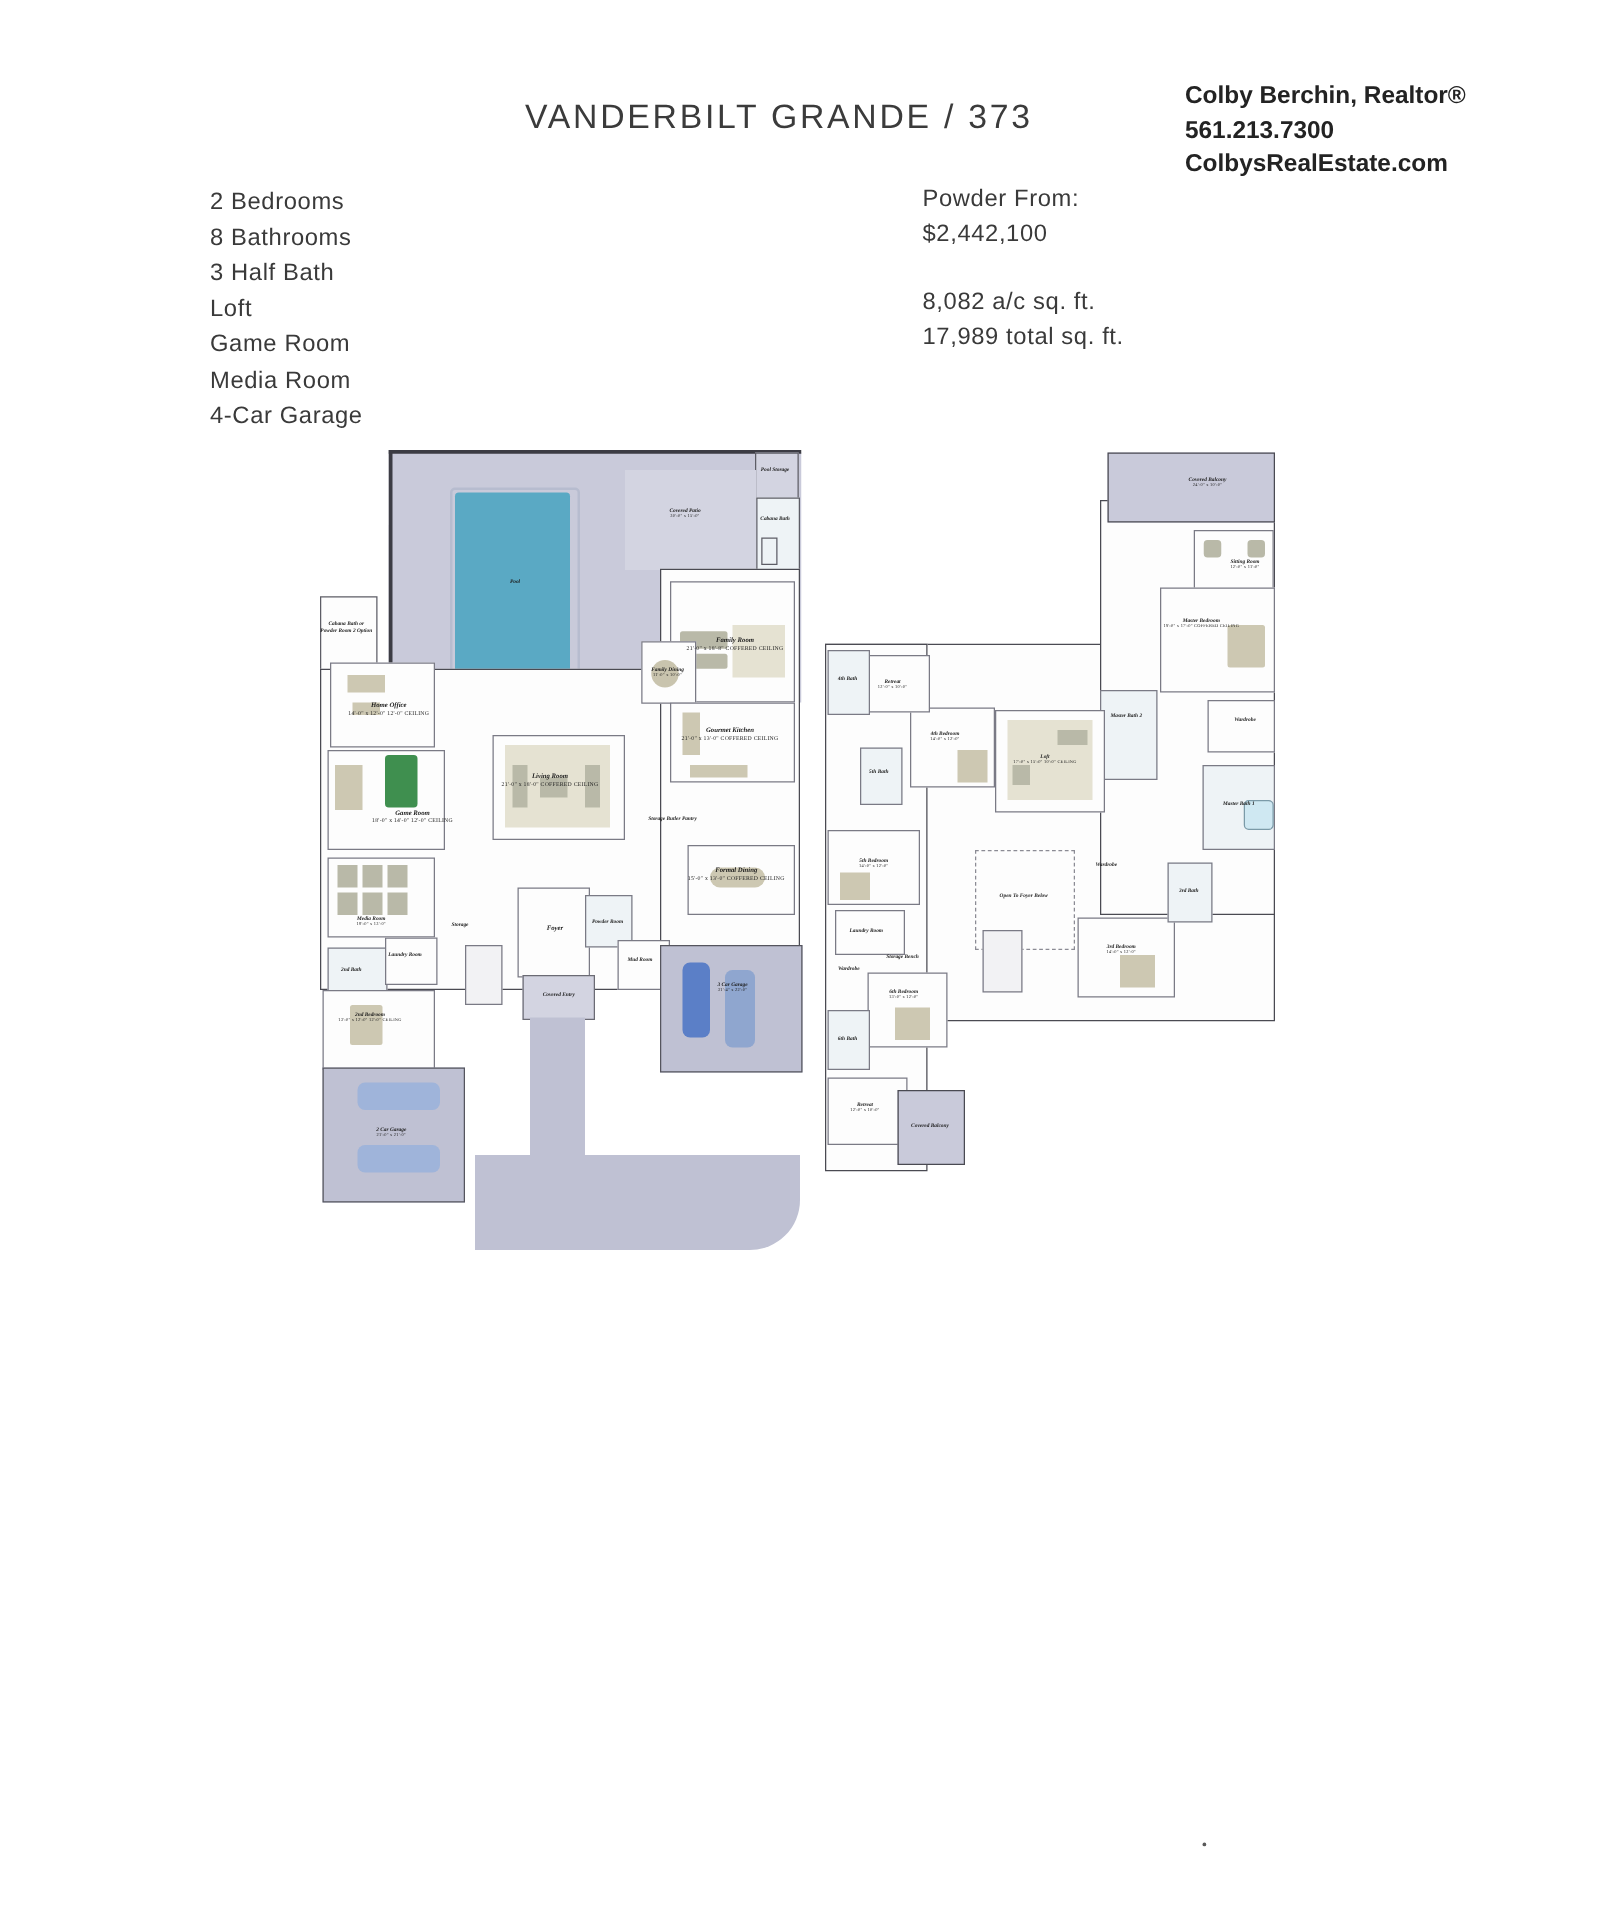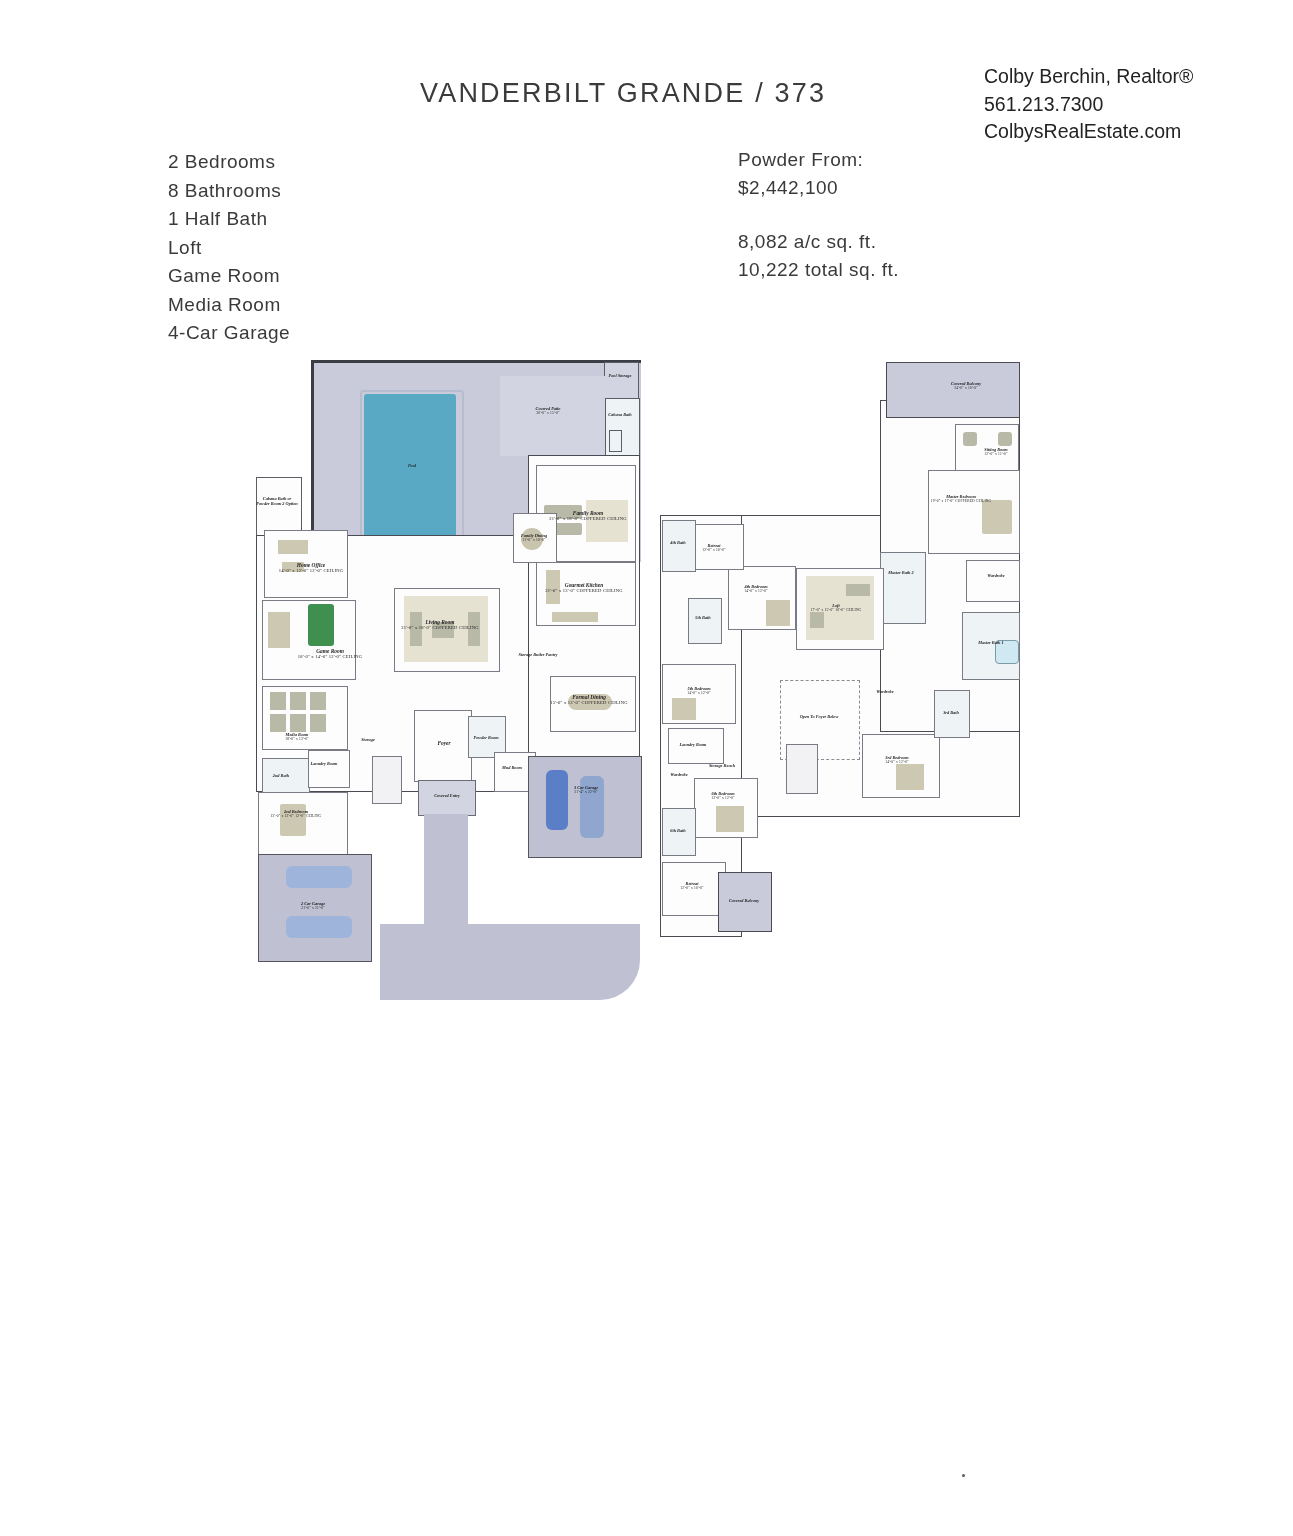--- a/index.html
+++ b/index.html
@@ -22,26 +22,27 @@
     left: 420px;
     top: 78px;
     font-size: 27px;
     letter-spacing: 2.2px;
     color: #3b3b3b;
     font-family: "Liberation Sans", sans-serif;
     white-space: nowrap;
   }
   #agent-block {
     position: absolute;
-    left: 984px;
+    left: 948px;
     top: 63px;
     line-height: 1.42;
     font-size: 19.5px;
     color: #232323;
     font-family: "Liberation Sans", sans-serif;
+    font-weight: bold;
   }
   #agent-block div { white-space: nowrap; }
 
   
   #feature-list {
     position: absolute;
     left: 168px;
     top: 148px;
     font-size: 19px;
     line-height: 28.5px;
@@ -131,35 +132,35 @@
 
 <div id="agent-block">
   <div>Colby Berchin, Realtor®</div>
   <div>561.213.7300</div>
   <div>ColbysRealEstate.com</div>
 </div>
 
 <div id="feature-list">
   <div>2 Bedrooms</div>
   <div>8 Bathrooms</div>
-  <div>1 Half Bath</div>
+  <div>3 Half Bath</div>
   <div>Loft</div>
   <div>Game Room</div>
   <div>Media Room</div>
   <div>4-Car Garage</div>
 </div>
 
 <div id="price-block">
   <div>Powder From:</div>
   <div>$2,442,100</div>
 </div>
 
 <div id="sqft-block">
   <div>8,082 a/c sq. ft.</div>
-  <div>10,222 total sq. ft.</div>
+  <div>17,989 total sq. ft.</div>
 </div>
 
 <div id="floorplan">
 
   <div class="shape floor-a" style="left:311px;top:362px;width:330px;height:200px;"></div>
   <div class="shape floor-a" style="left:311px;top:420px;width:230px;height:230px;"></div>
   <div class="shape wall" style="left:311px;top:360px;width:330px;height:3px;"></div>
   <div class="shape wall" style="left:311px;top:360px;width:3px;height:292px;"></div>
   <div class="shape wall" style="left:311px;top:650px;width:230px;height:3px;"></div>
 

